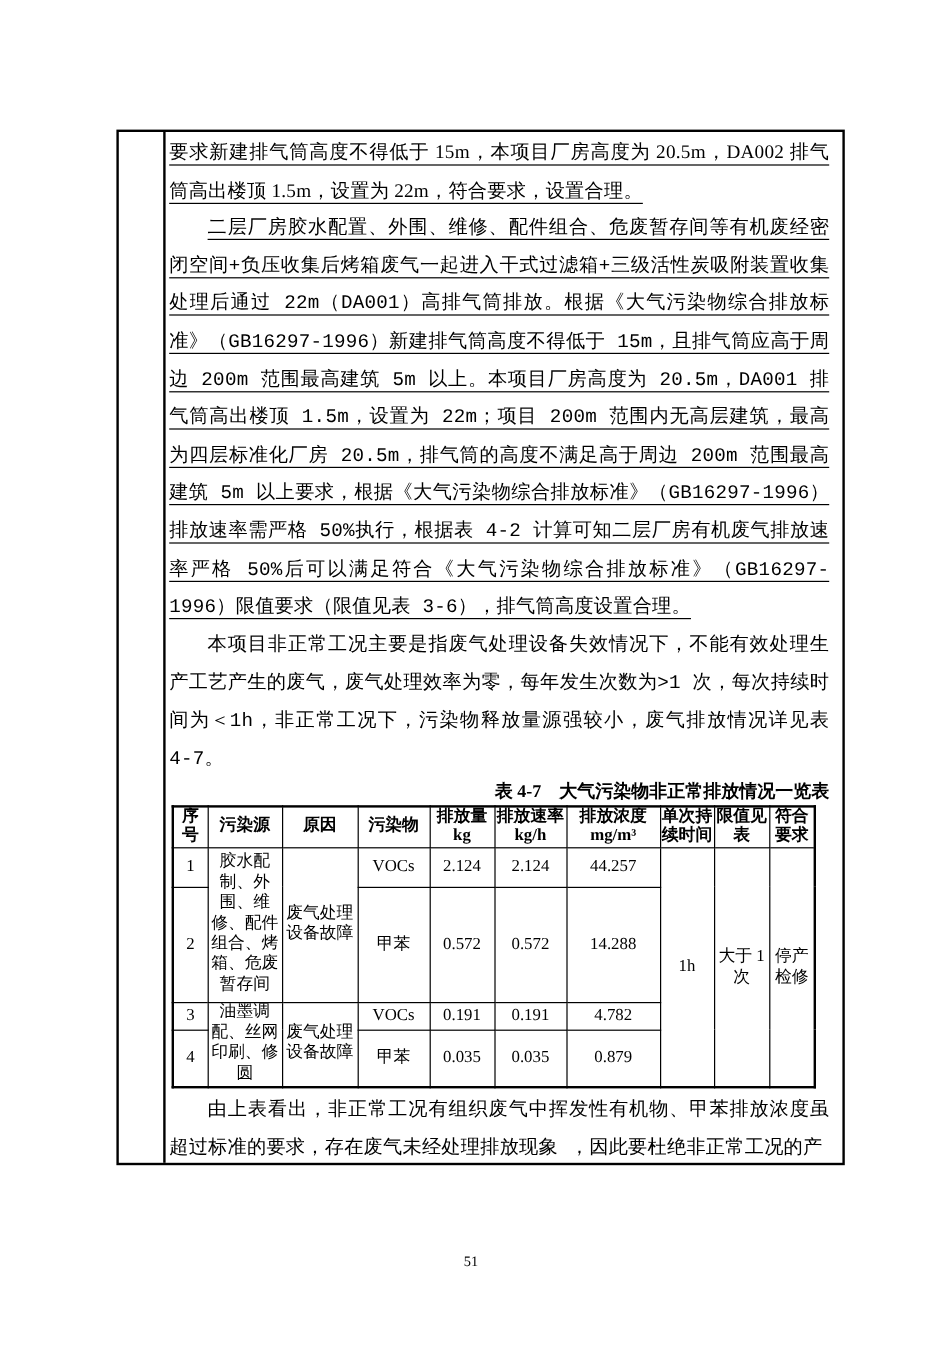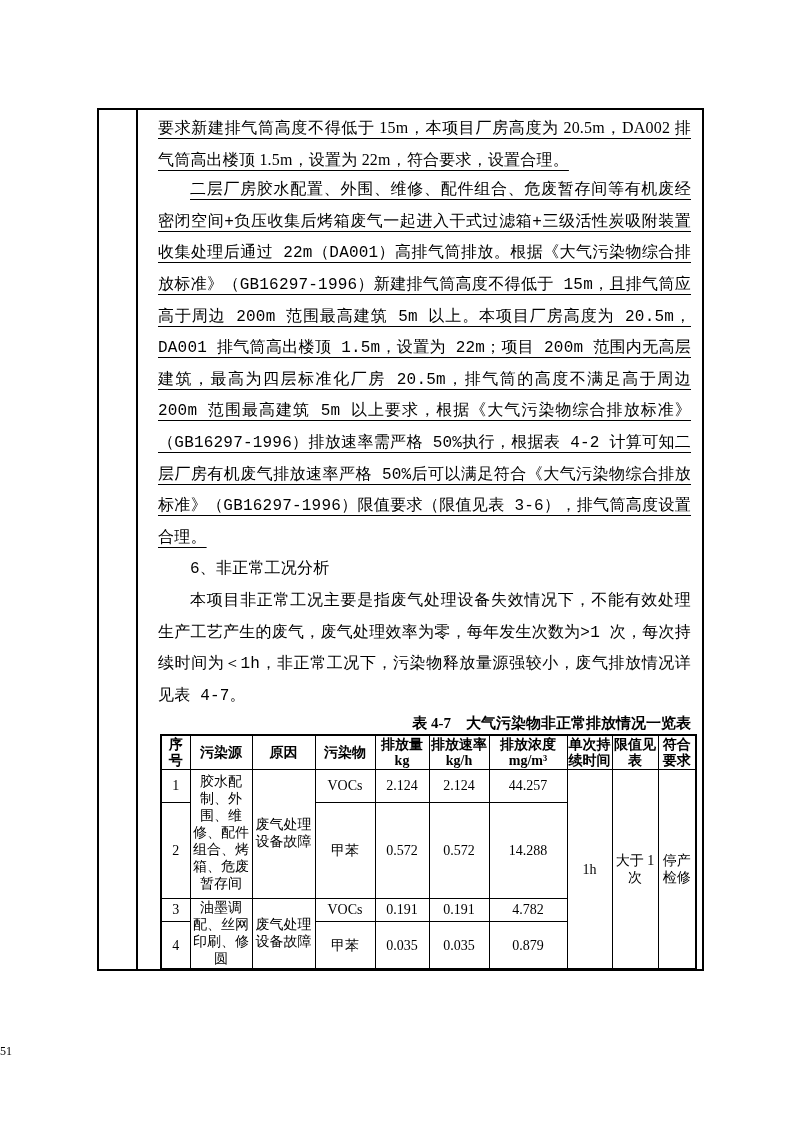--- a/index.html
+++ b/index.html
@@ -26,21 +26,21 @@
     background: #ffffff;
   }
   .side-col {
     width: 39px;
     flex: 0 0 39px;
     border-right: 2px solid #000000;
     box-sizing: border-box;
   }
   .content {
     flex: 1;
-    padding: 2px 11px 0 20px;
+    padding: 2px 11px 0 3px;
     overflow: hidden;
     box-sizing: border-box;
   }
   .para {
     margin: 0;
     font-size: 16px;
     line-height: 31.6px;
     text-align: justify;
     letter-spacing: 0.2px;
   }
@@ -88,35 +88,35 @@
     vertical-align: top;
     padding-top: 3px;
   }
   td.mid { line-height: 18px; padding: 0 2px; }
   .closing-wrap { margin-top: 3px; }
   .page-number {
     position: absolute;
     top: 1044px;
     left: 0;
     right: 8px;
+    text-align: center;
     font-size: 12px;
   }
 </style>
 </head>
 <body>
 
 <div class="doc-frame">
   <div class="side-col"></div>
   <div class="content">
 
     <p class="para u">要求新建排气筒高度不得低于 15m，本项目厂房高度为 20.5m，DA002 排气筒高出楼顶 1.5m，设置为 22m，符合要求，设置合理。</p>
 
     <p class="para u ind">二层厂房胶水配置、外围、维修、配件组合、危废暂存间等有机废经密闭空间+负压收集后烤箱废气一起进入干式过滤箱+三级活性炭吸附装置收集处理后通过 22m（DA001）高排气筒排放。根据《大气污染物综合排放标准》（GB16297-1996）新建排气筒高度不得低于 15m，且排气筒应高于周边 200m 范围最高建筑 5m 以上。本项目厂房高度为 20.5m，DA001 排气筒高出楼顶 1.5m，设置为 22m；项目 200m 范围内无高层建筑，最高为四层标准化厂房 20.5m，排气筒的高度不满足高于周边 200m 范围最高建筑 5m 以上要求，根据《大气污染物综合排放标准》（GB16297-1996）排放速率需严格 50%执行，根据表 4-2 计算可知二层厂房有机废气排放速率严格 50%后可以满足符合《大气污染物综合排放标准》（GB16297-1996）限值要求（限值见表 3-6），排气筒高度设置合理。</p>
 
-    <p class="para ind">6、非正常工况分析</p>
 
     <p class="para ind">本项目非正常工况主要是指废气处理设备失效情况下，不能有效处理生产工艺产生的废气，废气处理效率为零，每年发生次数为&gt;1 次，每次持续时间为＜1h，非正常工况下，污染物释放量源强较小，废气排放情况详见表 4-7。</p>
 
     <div class="tbl-caption">表 4-7　大气污染物非正常排放情况一览表</div>
 
     <table class="emission">
       <colgroup>
         <col style="width:29px">
           <col style="width:62px">
           <col style="width:63px">

